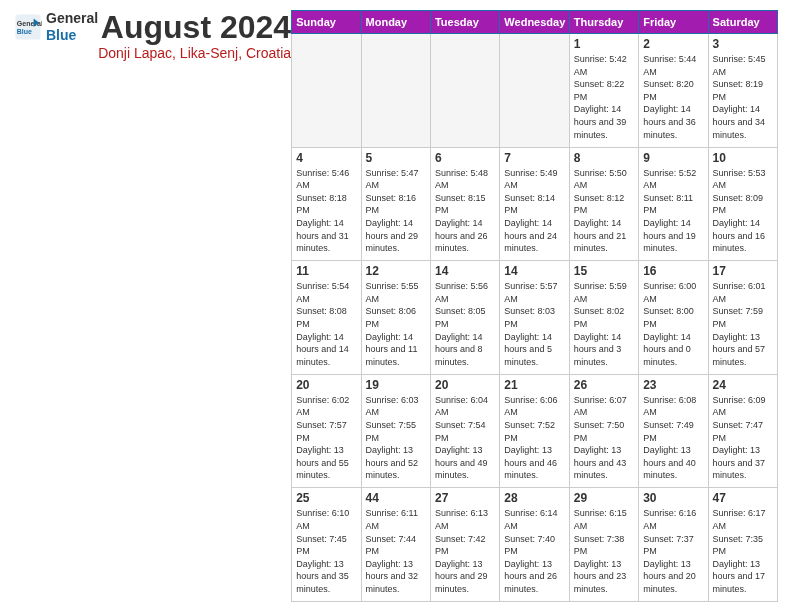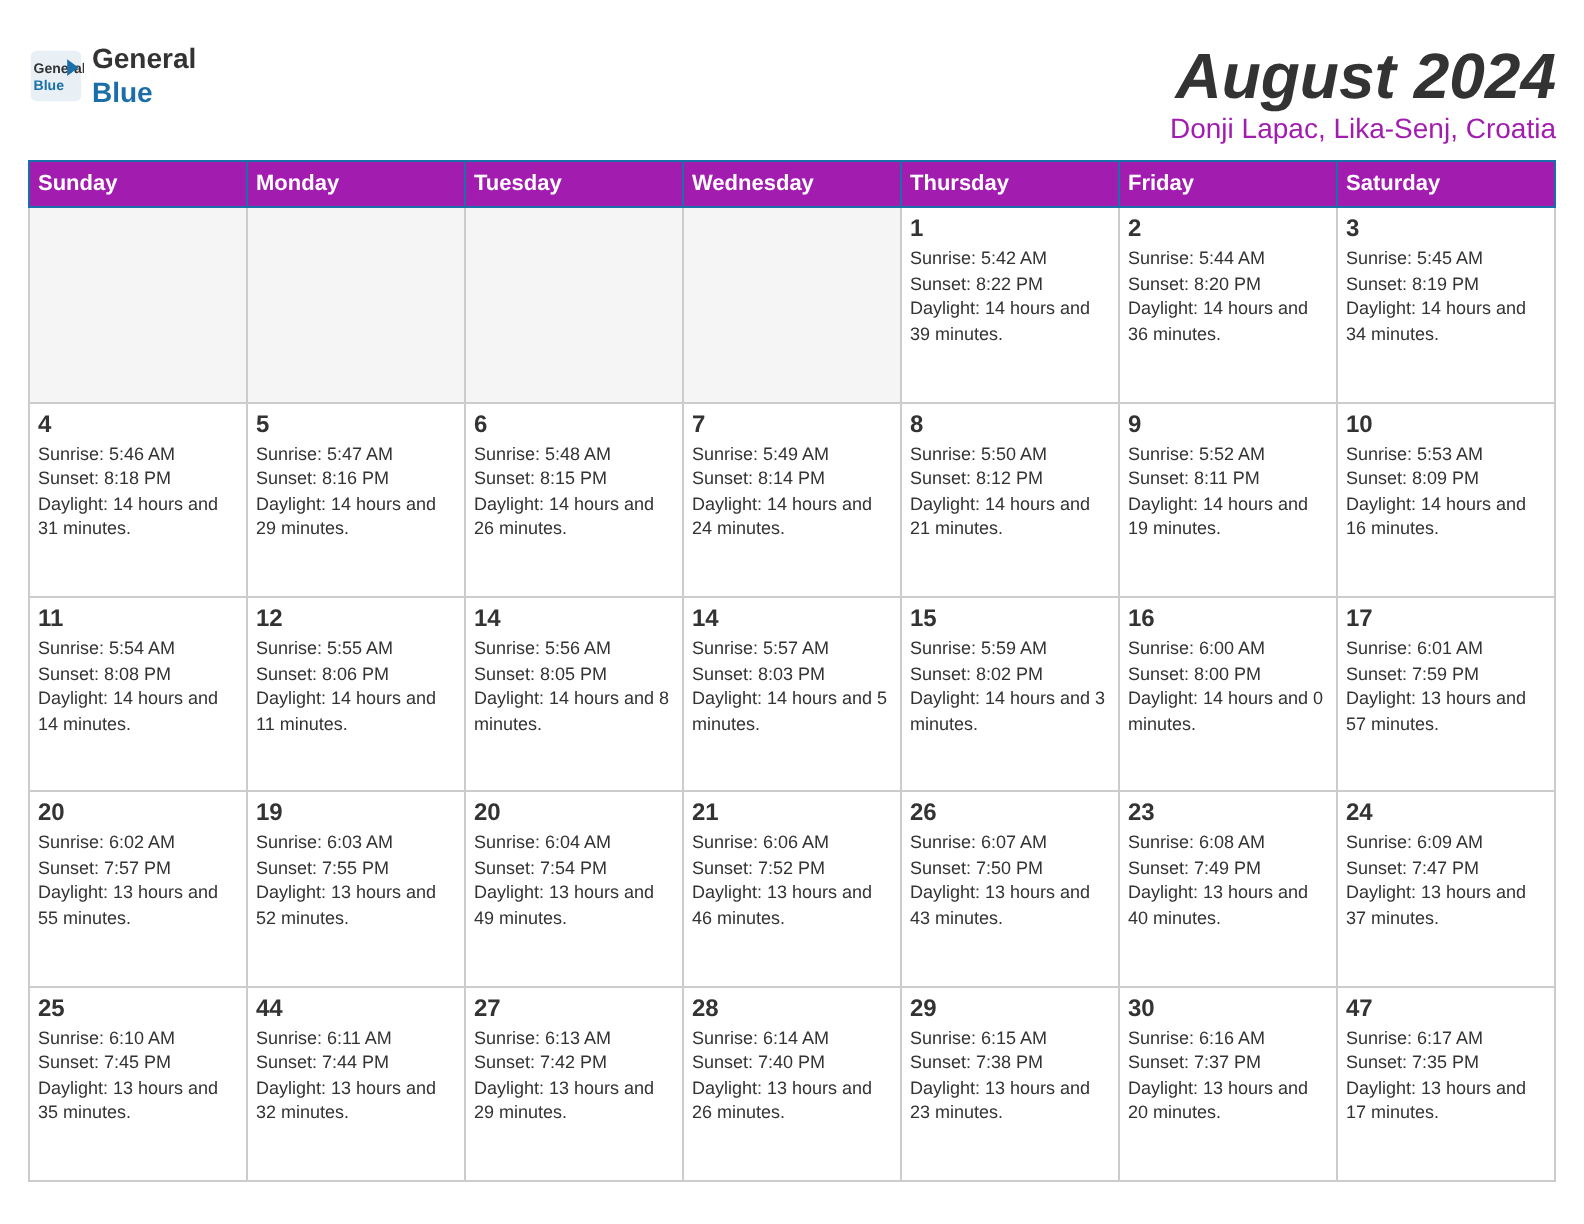--- a/index.html
+++ b/index.html
@@ -6,23 +6,23 @@
     body {
       width: 792px;
       height: 612px;
       font-family: Arial, sans-serif;
       background: #fff;
       overflow: hidden;
     }
     .page {
       width: 792px;
       height: 612px;
-      padding: 21px 14px;
+      padding: 10px 14px;
       display: flex;
-      flex-direction: column;
+      flex-direction: row;
     }
     .header {
       display: flex;
       justify-content: space-between;
       align-items: flex-start;
       margin-bottom: 8px;
     }
     .logo {
       display: flex;
       align-items: center;
@@ -42,25 +42,24 @@
       height: 28px;
     }
     .title-block {
       text-align: right;
     }
     .main-title {
       font-size: 32px;
       font-weight: bold;
       color: #333;
       line-height: 1.1;
-      font-style: italic;
     }
     .subtitle {
       font-size: 14px;
-      color: #a21caf;
+      color: #b91c1c;
     }
     .calendar {
       flex: 1;
       border: 1px solid #ccc;
       border-collapse: collapse;
       width: 100%;
       table-layout: fixed;
     }
     .calendar thead tr th {
       background-color: #a21caf;

